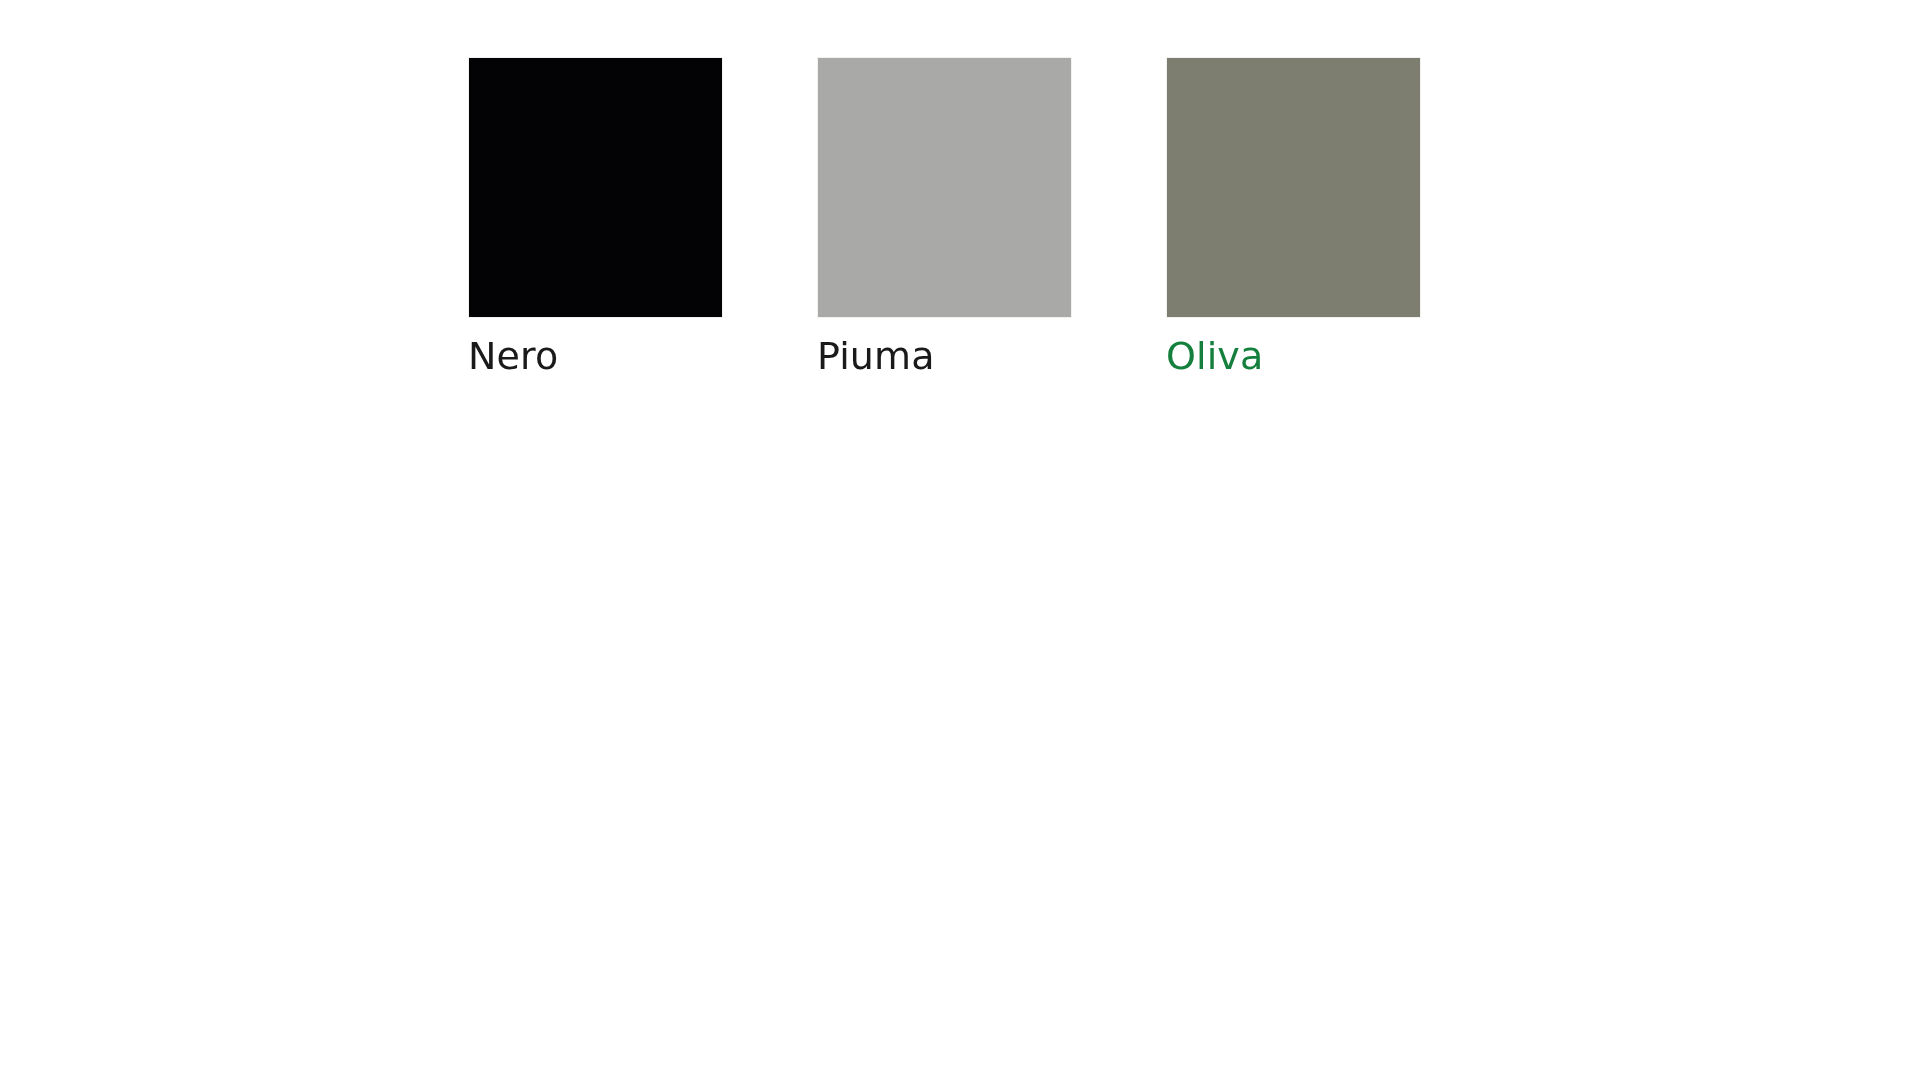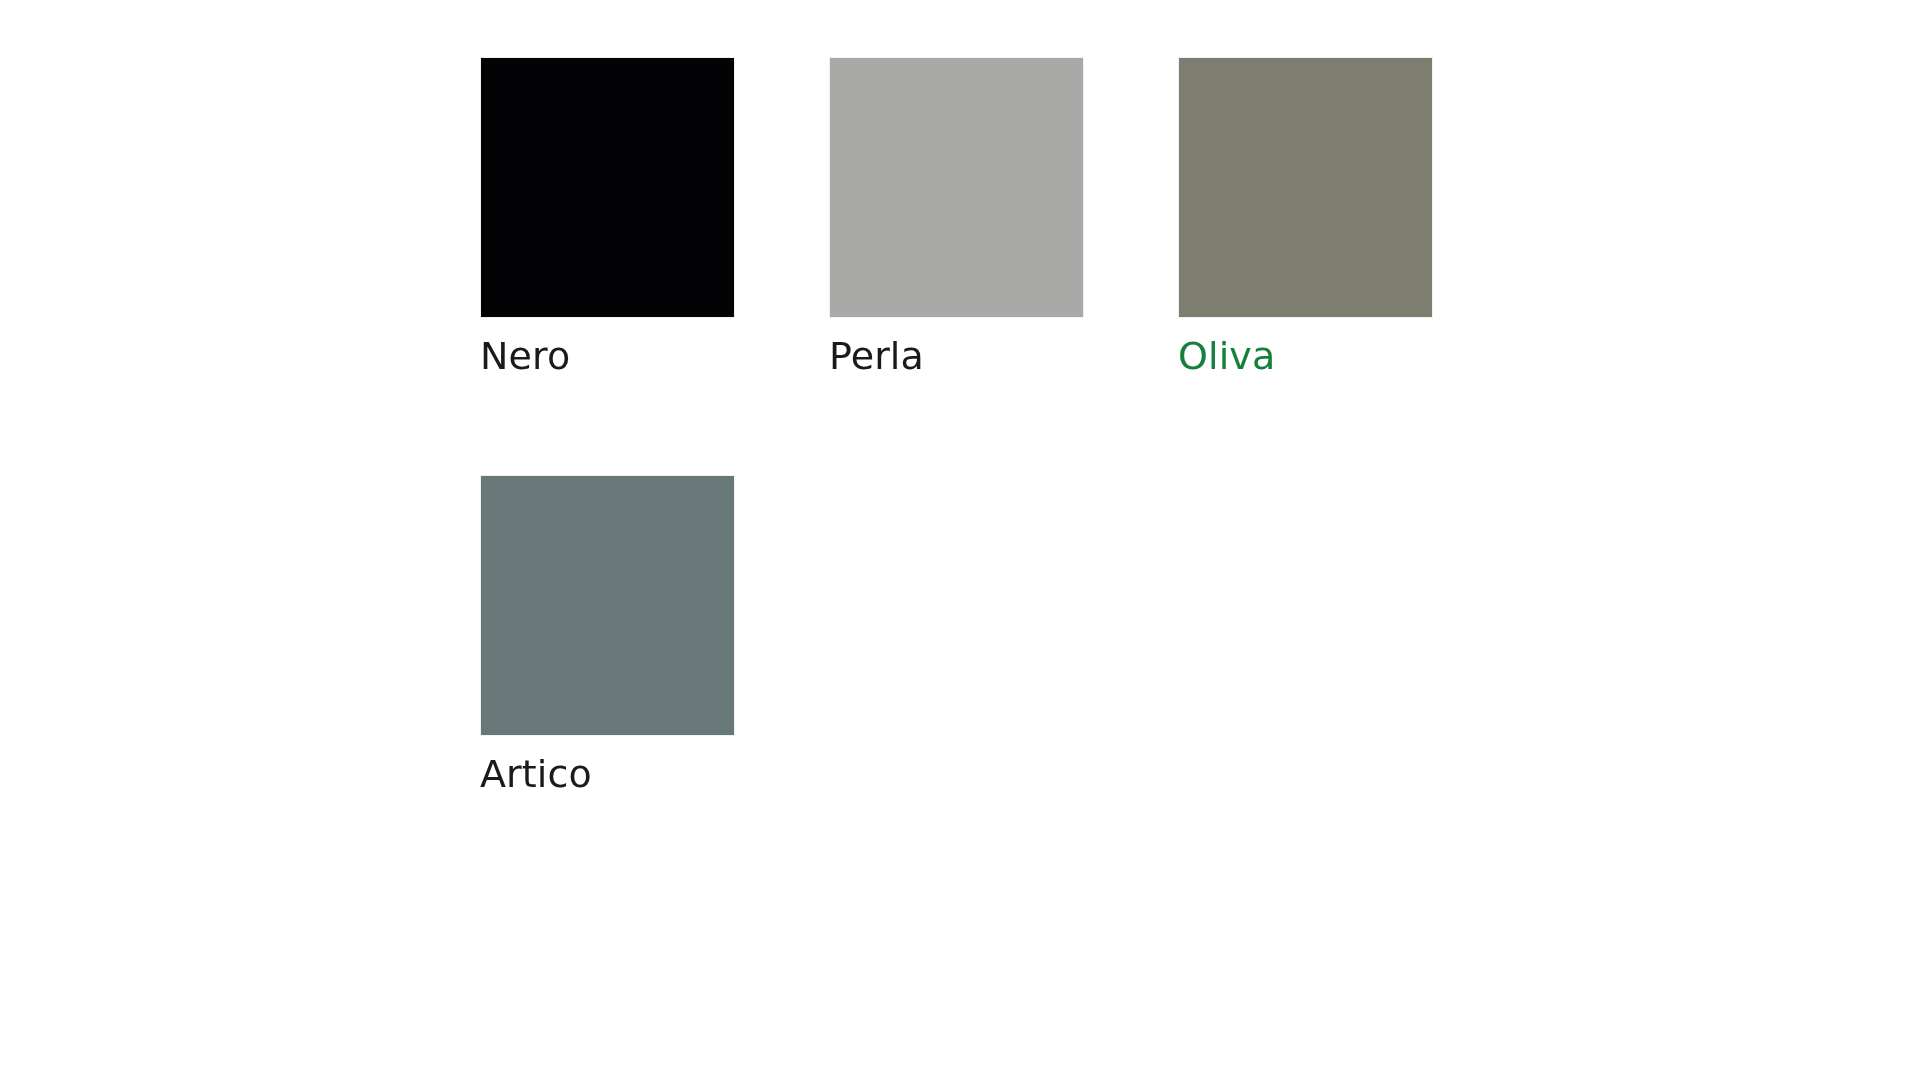--- a/index.html
+++ b/index.html
@@ -18,21 +18,21 @@
   .palette-page {
     position: relative;
     width: 1920px;
     height: 1080px;
     background: #FFFFFF;
     box-sizing: border-box;
   }
 
   .swatch-grid {
     position: absolute;
-    left: 480px;
+    left: 468px;
     top: 57px;
     display: grid;
     grid-template-columns: repeat(3, 255px);
     grid-template-rows: repeat(2, auto);
     column-gap: 94px;
     row-gap: 99px;
   }
 
   .swatch-cell {
     width: 255px;
@@ -68,28 +68,24 @@
   <div class="swatch-grid">
 
     <div class="swatch-cell">
       <div class="swatch-chip" style="background-color: rgb(3, 3, 5);"></div>
       <div class="swatch-label" style="color: rgb(26, 26, 26);">Nero</div>
     </div>
 
 
     <div class="swatch-cell">
       <div class="swatch-chip" style="background-color: rgb(169, 169, 168);"></div>
-      <div class="swatch-label" style="color: rgb(26, 26, 26);">Perla</div>
+      <div class="swatch-label" style="color: rgb(26, 26, 26);">Piuma</div>
     </div>
 
     <div class="swatch-cell">
       <div class="swatch-chip" style="background-color: rgb(125, 126, 112);"></div>
       <div class="swatch-label" style="color: #15803d;">Oliva</div>
     </div>
 
-    <div class="swatch-cell">
-      <div class="swatch-chip" style="background-color: rgb(104, 120, 120);"></div>
-      <div class="swatch-label" style="color: rgb(26, 26, 26);">Artico</div>
-    </div>
 
 
   </div>
 </div>
 
 </body></html>

